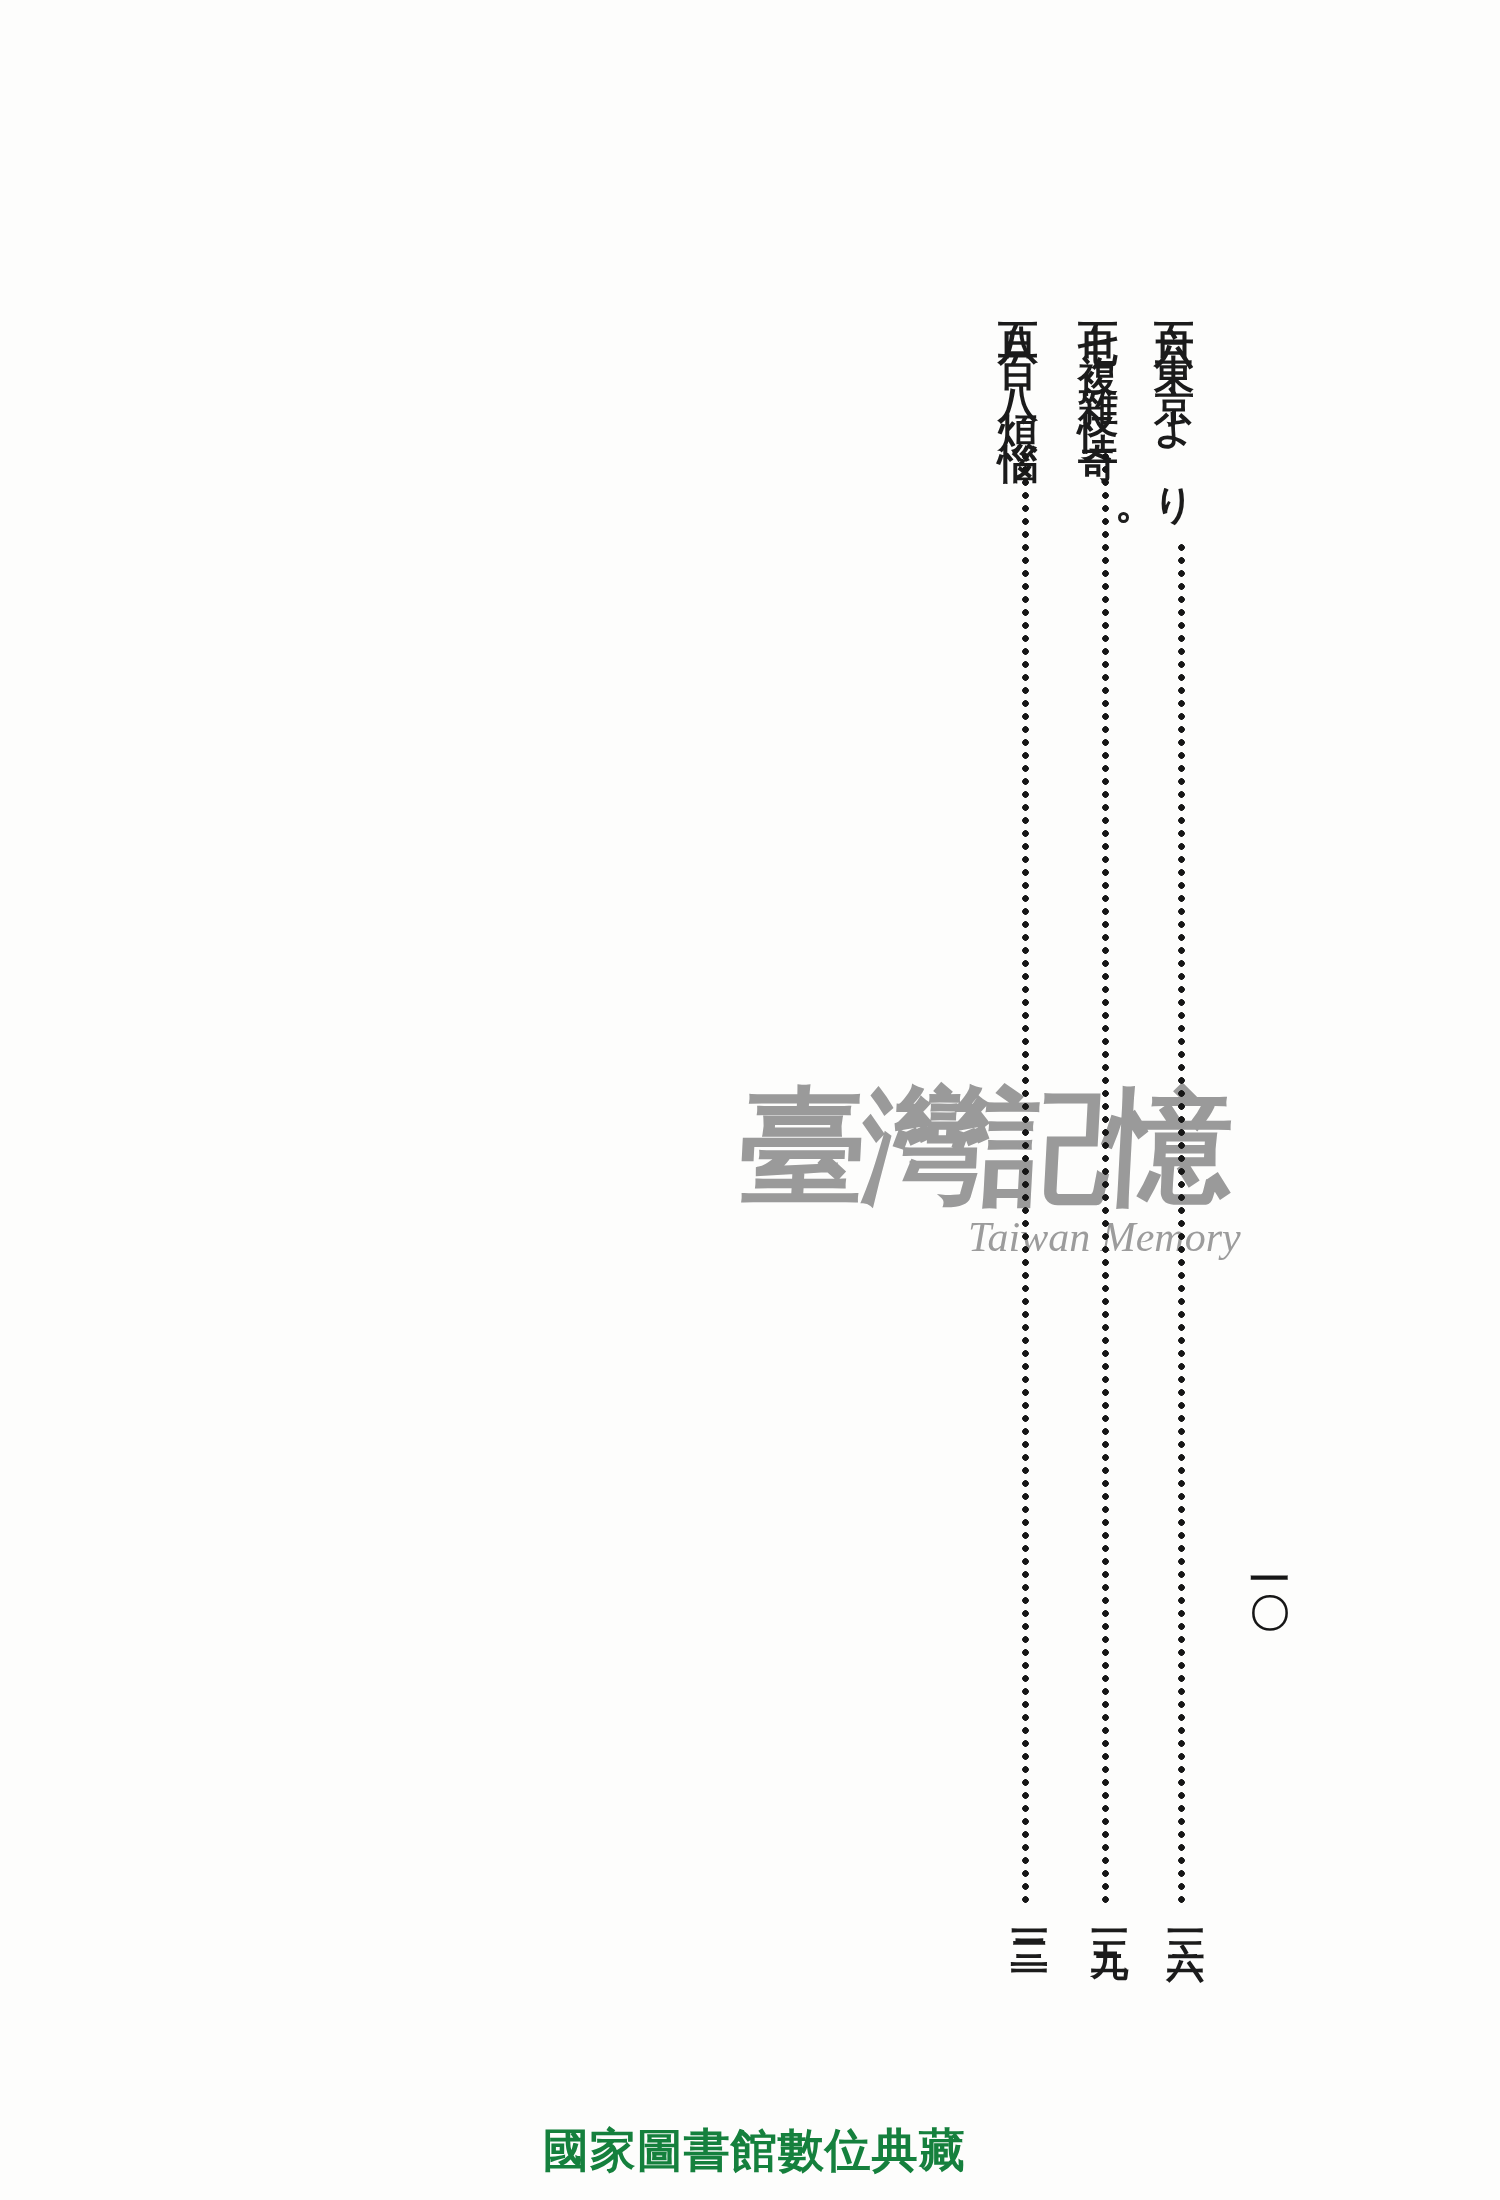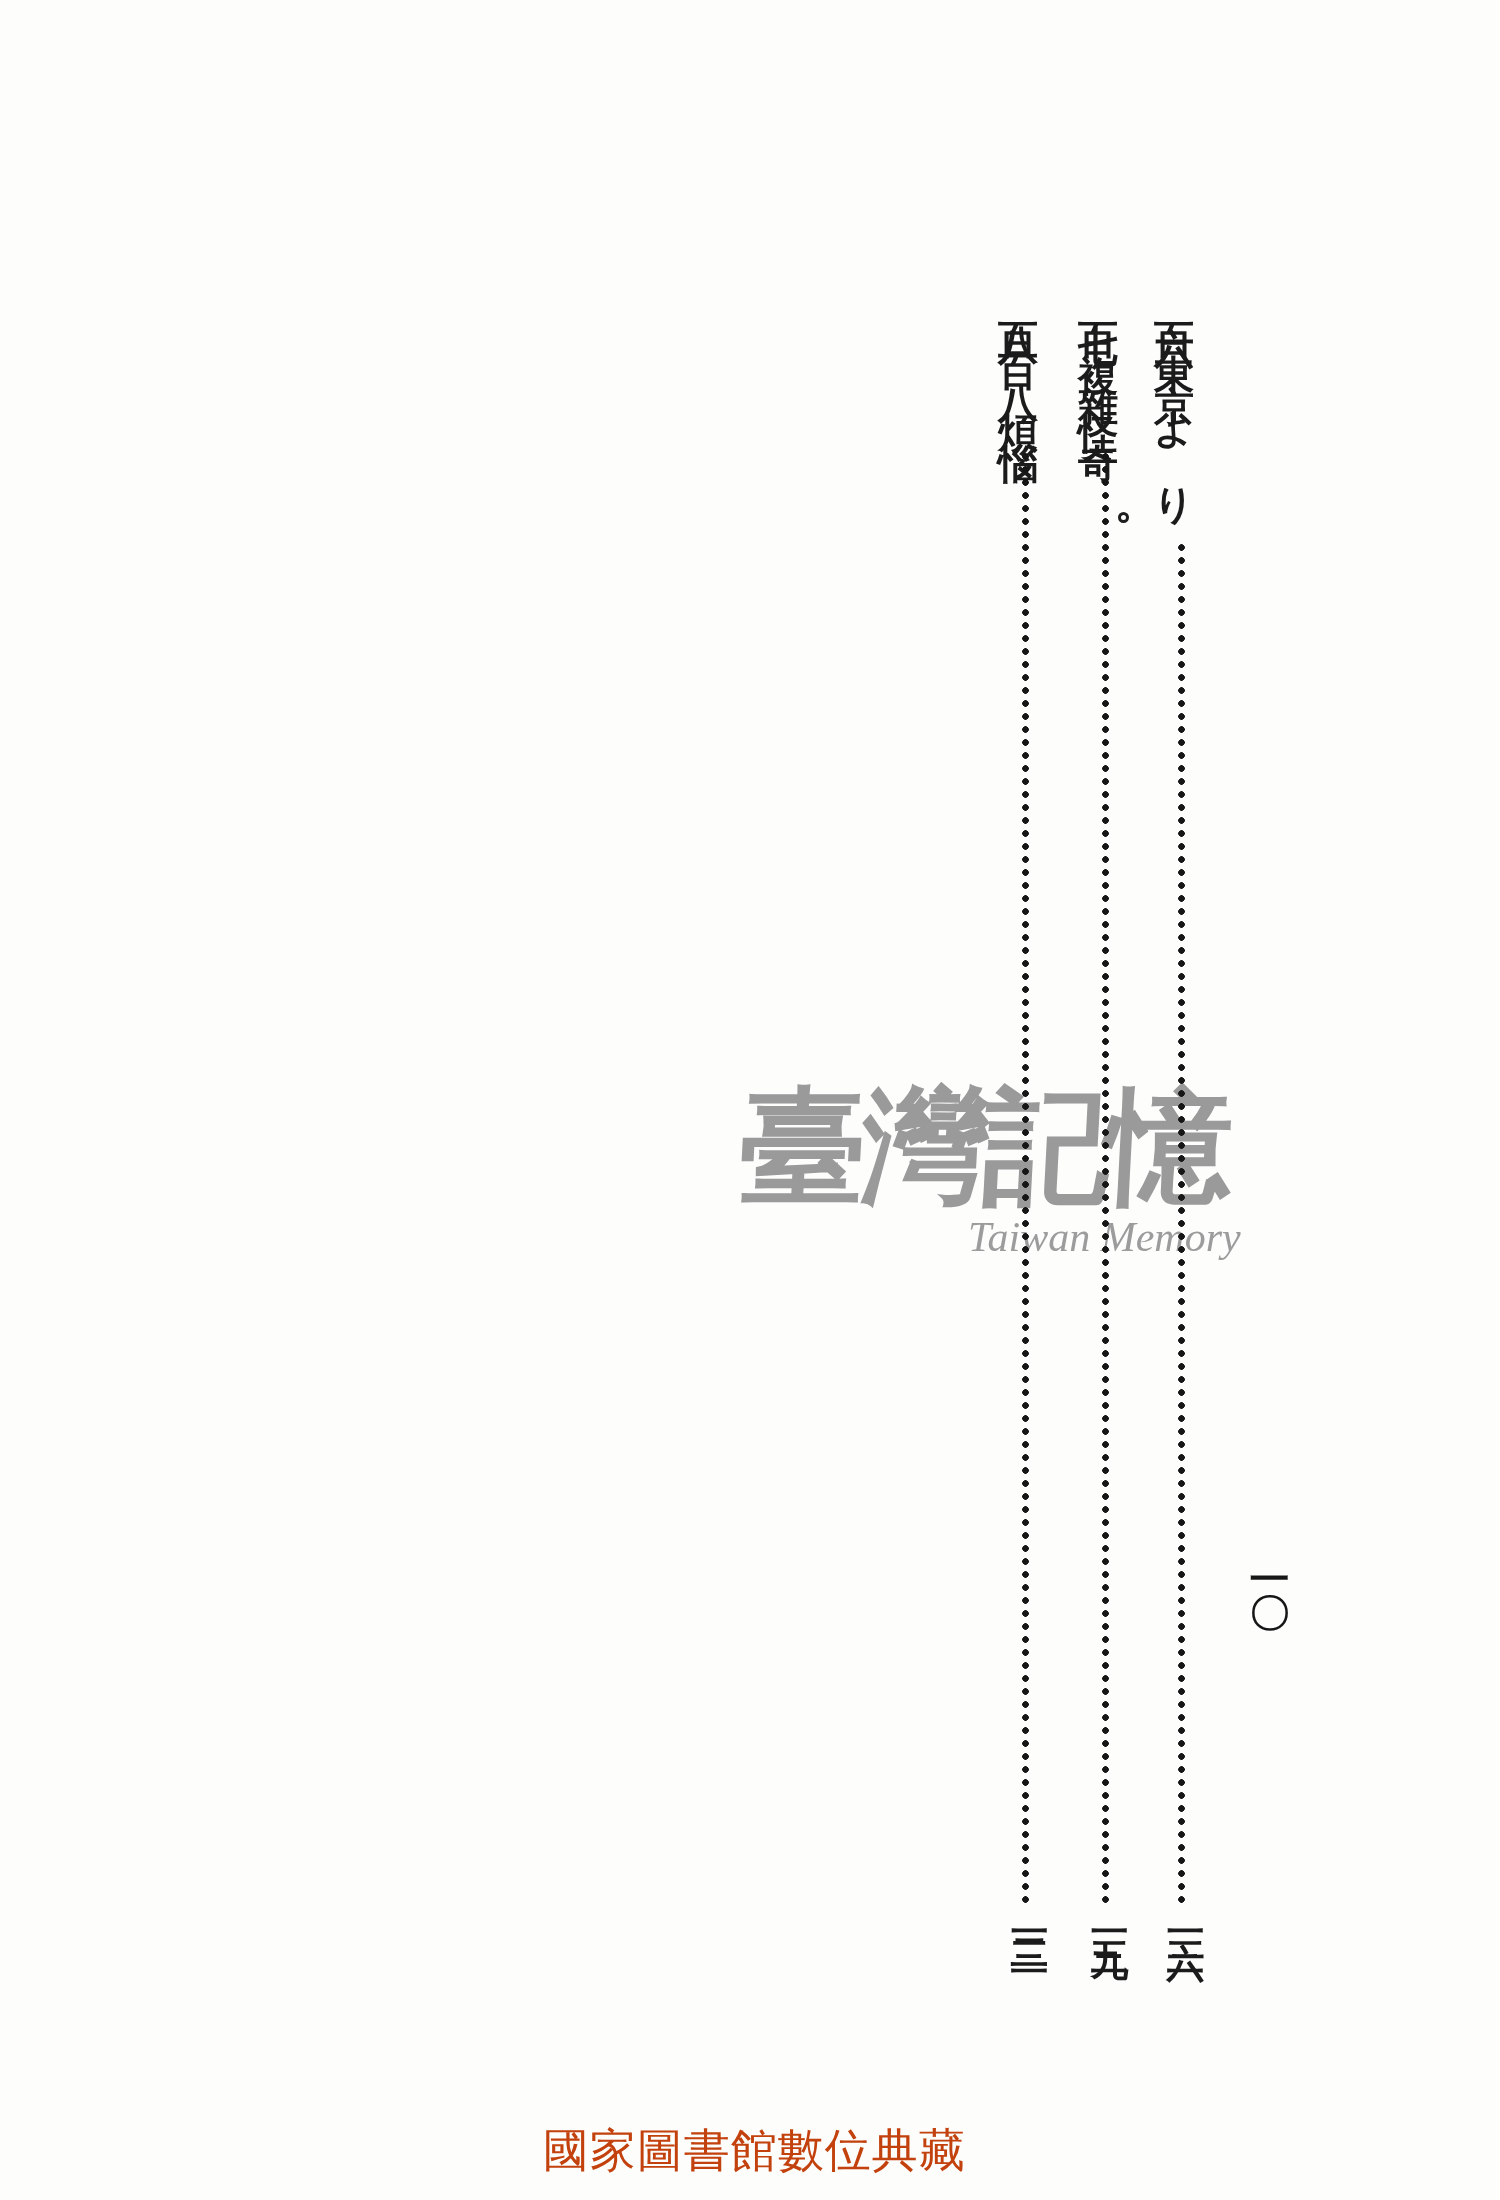--- a/index.html
+++ b/index.html
@@ -111,23 +111,23 @@
   }
 
   
   .footer-caption {
     position: absolute;
     left: 50%;
     top: 2120px;
     transform: translateX(-49%);
     font-family: "Liberation Sans", "DejaVu Sans", sans-serif;
     font-size: 46px;
-    font-weight: 400;
+    font-weight: 700;
     letter-spacing: 1px;
-    color: #c2410c;
+    color: #15803d;
     white-space: nowrap;
   }
 
   
   .ink-speck {
     position: absolute;
     left: 1118px;
     top: 512px;
     width: 5px;
     height: 5px;

